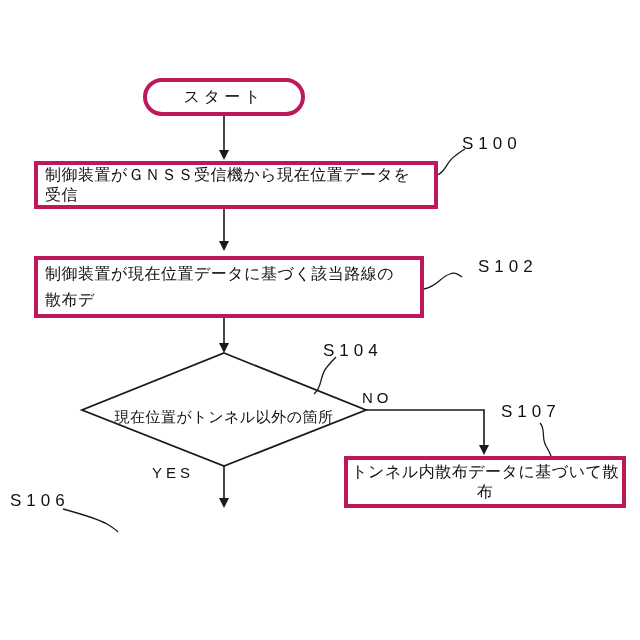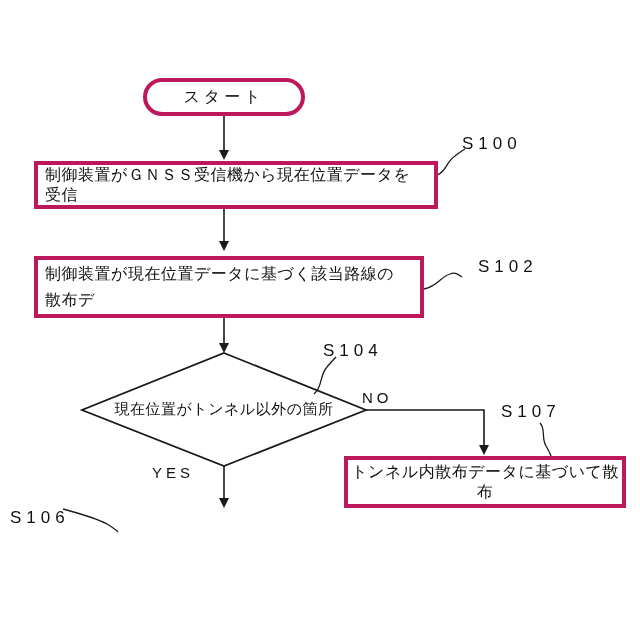--- a/index.html
+++ b/index.html
@@ -10,21 +10,21 @@
   .layer{position:absolute;left:0;top:0;}
   .node{
     position:absolute;border:4px solid #be185d;background:#ffffff;box-sizing:border-box;
     display:flex;align-items:center;font-size:16px;line-height:1.25;letter-spacing:0.5px;
   }
   .oval{border-radius:19px;justify-content:center;}
   .center{justify-content:center;text-align:center;}
   .leftpad{padding-left:7px;padding-right:18px;}
   .multiline{flex-direction:column;align-items:flex-start;justify-content:center;line-height:26px;}
   .diamond-text{
-    position:absolute;font-size:15px;text-align:center;letter-spacing:0.5px;
+    position:absolute;font-size:15px;text-align:center;letter-spacing:0.5px;margin-top:8px;
   }
   .step-label{
     position:absolute;font-size:17px;letter-spacing:5px;font-weight:400;white-space:nowrap;
   }
   .branch-label{
     position:absolute;font-size:15px;letter-spacing:4px;font-weight:500;white-space:nowrap;
   }
 </style>
 </head>
 <body>
@@ -69,19 +69,19 @@
   <div class="diamond-text" style="left:104px;top:400px;width:240px;">現在位置がトンネル以外の箇所</div>
 
 
   <div class="node center" style="left:344px;top:456px;width:282px;height:52px;">
     <span>トンネル内散布データに基づいて散布</span>
   </div>
 
   <div class="step-label" style="left:462px;top:134px;">S100</div>
   <div class="step-label" style="left:436px;top:257px;margin-left:42px;">S102</div>
   <div class="step-label" style="left:323px;top:341px;">S104</div>
-  <div class="step-label" style="left:10px;top:508px;">S106</div>
+  <div class="step-label" style="left:10px;top:491px;">S106</div>
   <div class="step-label" style="left:501px;top:402px;">S107</div>
 
   <div class="branch-label" style="left:152px;top:464px;">YES</div>
   <div class="branch-label" style="left:362px;top:389px;">NO</div>
 
 </div>
 
 </body></html>

